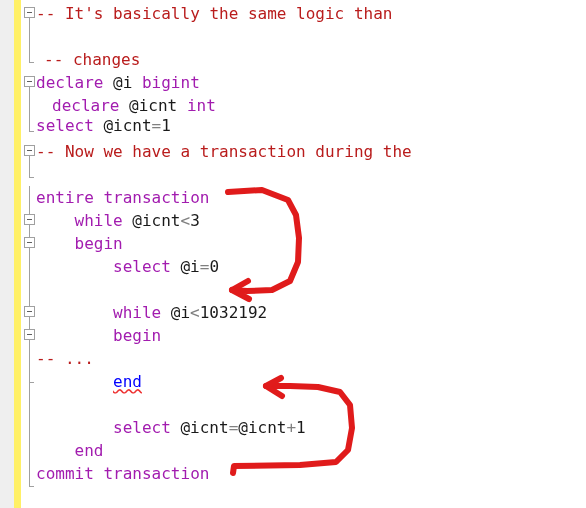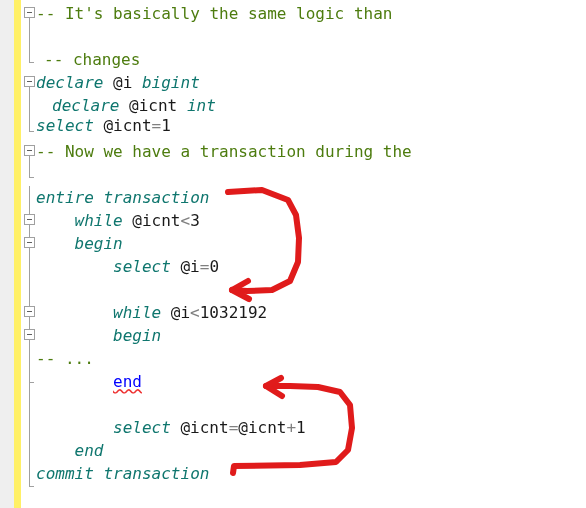--- a/index.html
+++ b/index.html
@@ -73,22 +73,22 @@
   }
   .code-line {
     position: absolute;
     left: 36px;
     height: 23px;
     line-height: 23px;
     font-size: 16px;
     white-space: pre;
     letter-spacing: 0px;
   }
-  .kw  { color: #0f766e; font-style: italic; }
-  .cm  { color: #4d7c0f; }
+  .kw  { color: #a21caf; }
+  .cm  { color: #b91c1c; }
   .var { color: #1a1a1a; }
   .num { color: #1a1a1a; }
   .op  { color: #808080; }
   .err {
     color: #0000ff;
     text-decoration: underline wavy #ee3333;
     text-decoration-skip-ink: none;
   }
 
   

